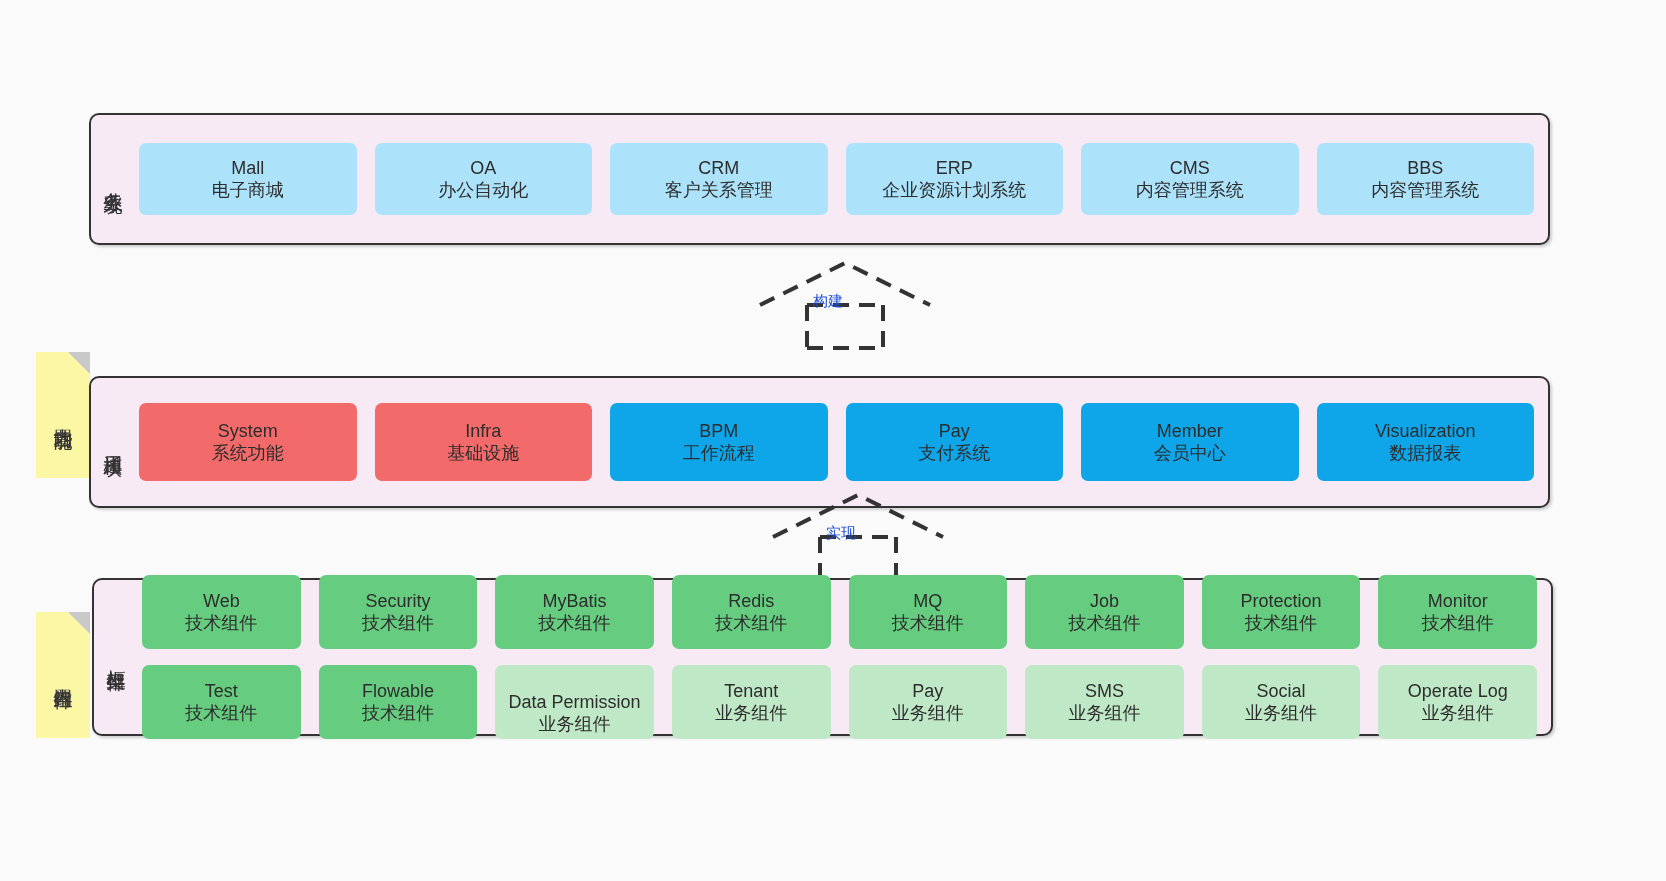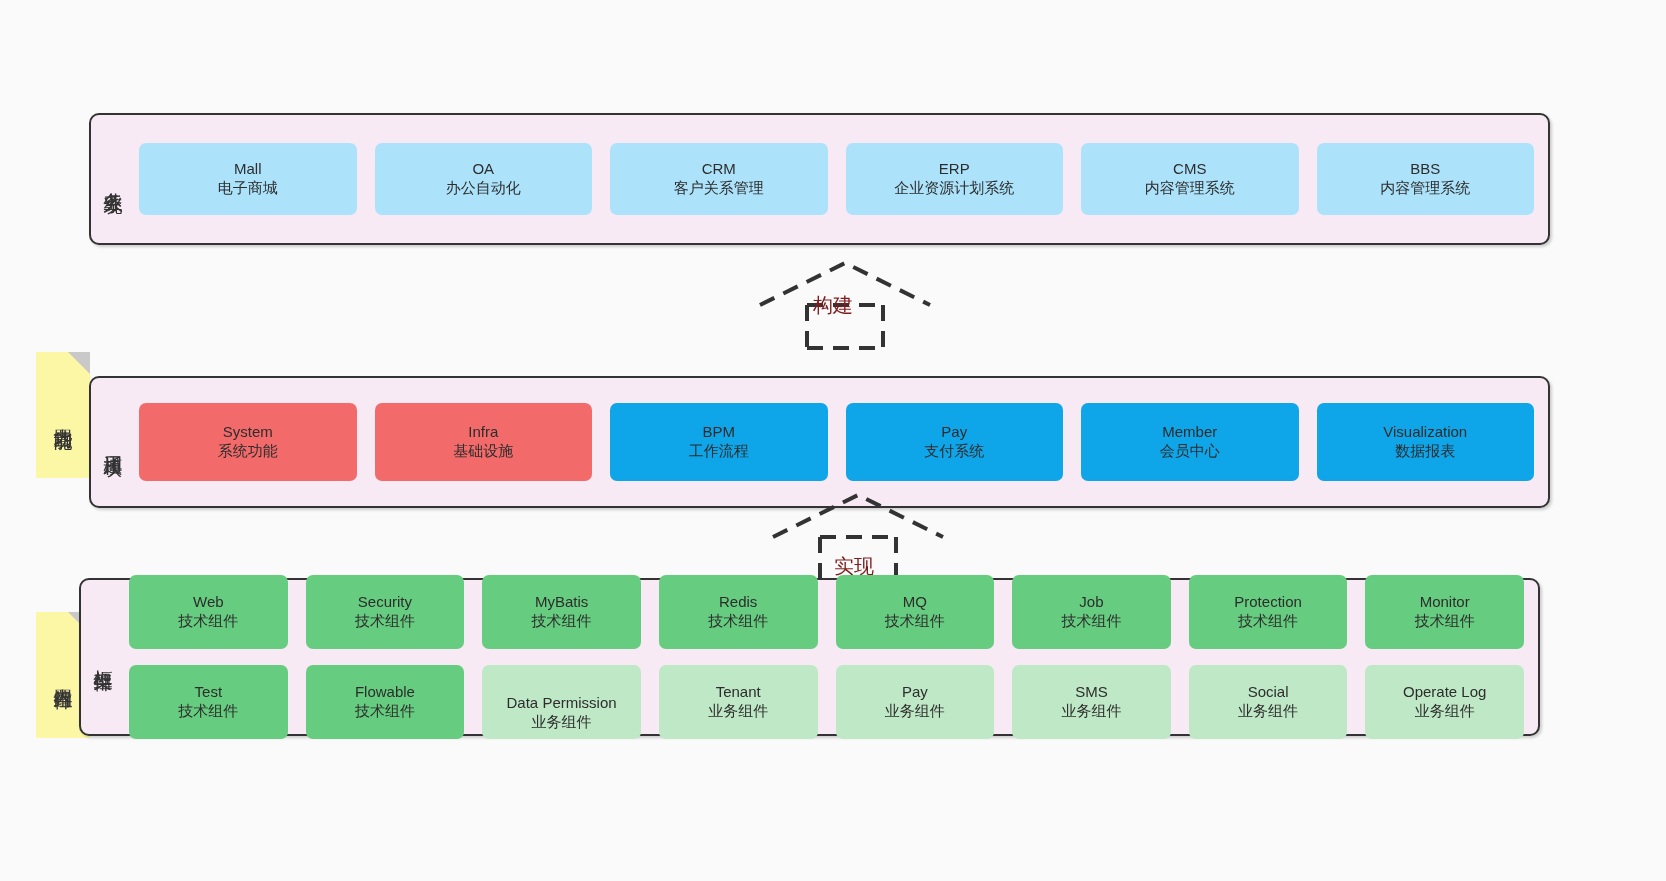--- a/index.html
+++ b/index.html
@@ -64,41 +64,41 @@
   }
 
   .node {
     flex: 1 1 0;
     border-radius: 7px;
     display: flex;
     flex-direction: column;
     align-items: center;
     justify-content: center;
     text-align: center;
-    font-size: 15px;
+    font-size: 18px;
     line-height: 1.25;
     color: #2d2d2d;
     box-sizing: border-box;
     padding: 4px 6px;
     user-select: none;
   }
   .node .nm { white-space: nowrap; }
   .node .nm.wrap { white-space: normal; margin-top: 22px; }
   .node .sub { }
 
   .blue      { background: #ace3fb; }
   .red       { background: #f26a6a; }
   .pink      { background: #0ea5e9; }
   .green     { background: #66cc7f; }
   .lgreen    { background: #bfe8c6; }
 
   
   #layer-business { left: 89px;  top: 113px; width: 1461px; height: 132px; }
   #layer-common   { left: 89px;  top: 348px; width: 1461px; height: 132px; margin-top: 28px; }
-  #layer-frame    { left: 79px;  top: 578px; width: 1461px; height: 158px; }
+  #layer-frame    { left: 92px;  top: 578px; width: 1461px; height: 158px; }
 
   #layer-business .node { height: 72px; }
   #layer-common   .node { height: 78px; }
   #layer-frame    .node { height: 74px; }
 
   
   .note {
     position: absolute;
     width: 54px;
     background: #fcf7a5;
@@ -125,30 +125,30 @@
   #note-funcs { left: 36px; top: 352px; height: 126px; }
   #note-comps { left: 36px; top: 612px; height: 126px; }
 
   
   .uml-arrow {
     position: absolute;
     pointer-events: none;
   }
   .uml-label {
     position: absolute;
-    font-size: 20px;
-    color: #7f1d1d;
+    font-size: 15px;
+    color: #1d4ed8;
     background: transparent;
     user-select: none;
     white-space: nowrap;
   }
   #arrow-build  { left: 750px; top: 255px;  width: 190px; height: 95px; }
   #label-build  { left: 813px; top: 292px; }
   #arrow-impl   { left: 763px; top: 487px;  width: 190px; height: 95px; }
-  #label-impl   { left: 826px; top: 553px; margin-left: 8px; }
+  #label-impl   { left: 826px; top: 524px; }
 </style>
 </head>
 <body>
 
 <div class="canvas">
 
   <div class="layer" id="layer-business">
     <div class="layer-title">业务系统</div>
     <div class="layer-body">
       <div class="row">

